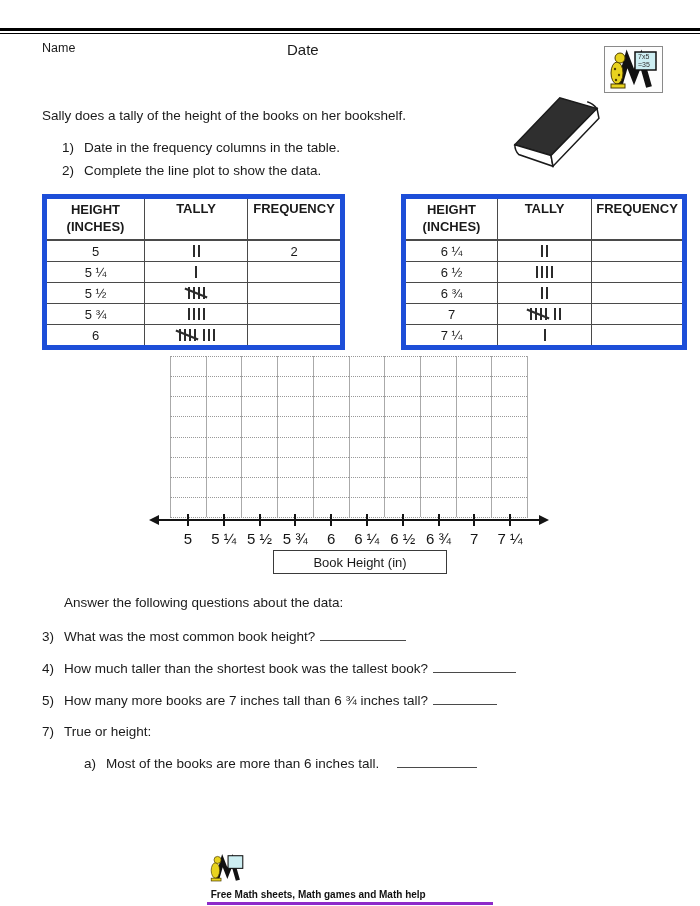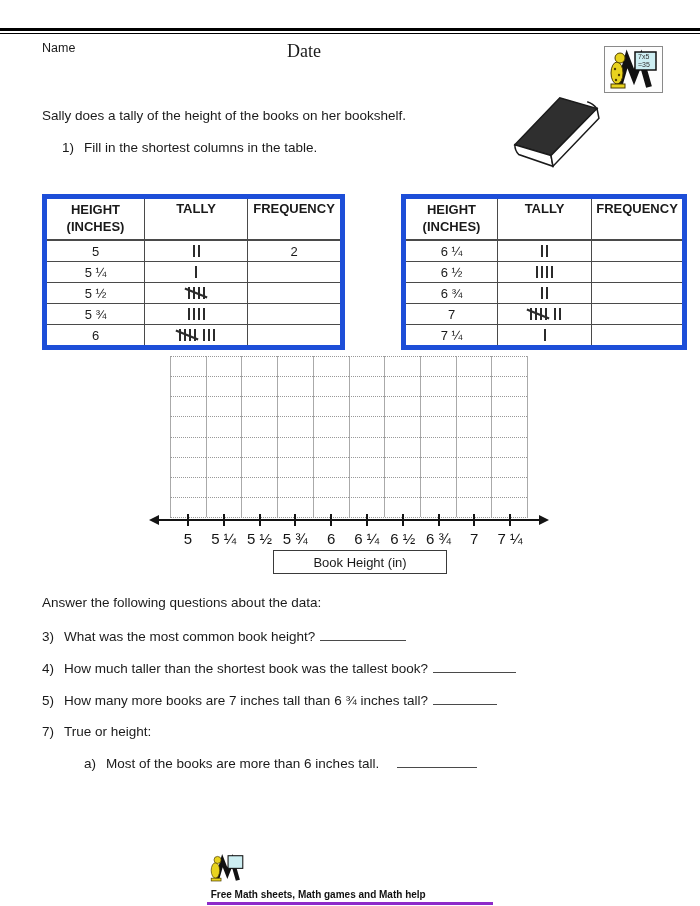--- a/index.html
+++ b/index.html
@@ -5,21 +5,21 @@
   * { margin:0; padding:0; box-sizing:border-box; }
   html,body { background:#e9e9e9; }
   .page {
     position:relative; width:700px; height:906px; background:#ffffff;
     font-family:"Liberation Sans", sans-serif; color:#1a1a1a; overflow:hidden;
     margin:0 auto;
   }
   .top-rule { position:absolute; left:0; top:28px; width:700px; height:3px; background:#000; }
   .top-rule2 { position:absolute; left:0; top:33px; width:700px; height:1px; background:#000; }
   .name-label { position:absolute; left:42px; top:41px; font-size:12.5px; }
-  .date-label { position:absolute; left:287px; top:41px; font-size:18px;font-family:Liberation Serif, serif; }
+  .date-label { position:absolute; left:287px; top:41px; font-size:15px; }
   .corner-logo { position:absolute; left:604px; top:46px; width:59px; height:47px;
     border:1px solid #8a8a8a; background:#fdfdfd; }
   .page-title {
     position:absolute; left:42px; top:70px; font-family:"Liberation Serif", serif;
     font-size:22px; font-weight:bold; color:#2d6399; letter-spacing:0.3px;
   }
   .intro-text { position:absolute; left:42px; top:108px; font-size:13.5px; }
   .instr { position:absolute; left:62px; font-size:13.5px; }
   .instr .inum { display:inline-block; width:22px; }
   .book-illustration { position:absolute; left:503px; top:90px; width:98px; height:90px; }
@@ -65,21 +65,21 @@
   .tick { position:absolute; top:158px; width:2px; height:12px; background:#141414; }
   .axis-labels { position:absolute; left:0; top:174px; width:358px; display:flex; }
   .axis-labels .alab { flex:1; text-align:center; font-size:15px; color:#141414; }
   .xlabel-box {
     position:absolute; left:103px; top:194px; width:174px; height:24px;
     border:1px solid #3a3a3a; display:flex; align-items:center; justify-content:center; font-size:13px;
   }
 
   
   .questions { position:absolute; left:42px; top:595px; width:630px; font-size:13.5px; }
-  .q-intro { margin-bottom:17px; }
+  .q-intro { margin-bottom:17px;margin-left:22px; }
   .q-item { margin-bottom:14px; line-height:17px; }
   .q-item.sub { margin-left:42px; margin-bottom:17px; }
   .q-item .qnum { display:inline-block; width:22px; }
   .blank-line { display:inline-block; border-bottom:1px solid #4a4a4a; height:14px; vertical-align:baseline; margin-left:5px; }
 
   
   .footer { position:absolute; left:0; top:846px; width:700px; display:flex; justify-content:center; }
   .footer-inner { display:flex; align-items:flex-start;flex-direction:column; }
   .footer-icon { width:40px; height:40px; margin-right:2px; margin-top:2px; }
   .footer-text { display:flex; flex-direction:column; }
@@ -111,21 +111,24 @@
       <circle cx="14" cy="28" r="1.2" fill="#4d3d00"></circle>
       <circle cx="11" cy="33" r="1.2" fill="#4d3d00"></circle>
       <rect x="6" y="37" width="14" height="4" fill="#e8d31f" stroke="#4d3d00" stroke-width="1"></rect>
     </svg>
   </div>
 
 
   <p class="intro-text">Sally does a tally of the height of the books on her bookshelf.</p>
 
   <div class="instr" style="top:140px;">
-    <span class="inum">1)</span><span>Fill in the shortest columns in the table.</span>
+    <span class="inum">1)</span><span>Date in the frequency columns in the table.</span>
+  </div>
+  <div class="instr" style="top:163px;">
+    <span class="inum">2)</span><span>Complete the line plot to show the data.</span>
   </div>
 
   <svg class="book-illustration" viewBox="0 0 100 92">
     <polygon points="12,56 58,8 96,19 49,67" fill="#2f2f2f" stroke="#1a1a1a" stroke-width="1.5"></polygon>
     <path d="M12,56 L49,67 L51,78 L16,66 Q12,62 12,56 Z" fill="#ffffff" stroke="#1a1a1a" stroke-width="1.5"></path>
     <path d="M49,67 L96,19 L98,29 L51,78 Z" fill="#ffffff" stroke="#1a1a1a" stroke-width="1.5"></path>
     <path d="M96,19 Q92,14 86,12" fill="none" stroke="#1a1a1a" stroke-width="1.5"></path>
   </svg>
 
   <div class="wtable t-left" id="left-table">

